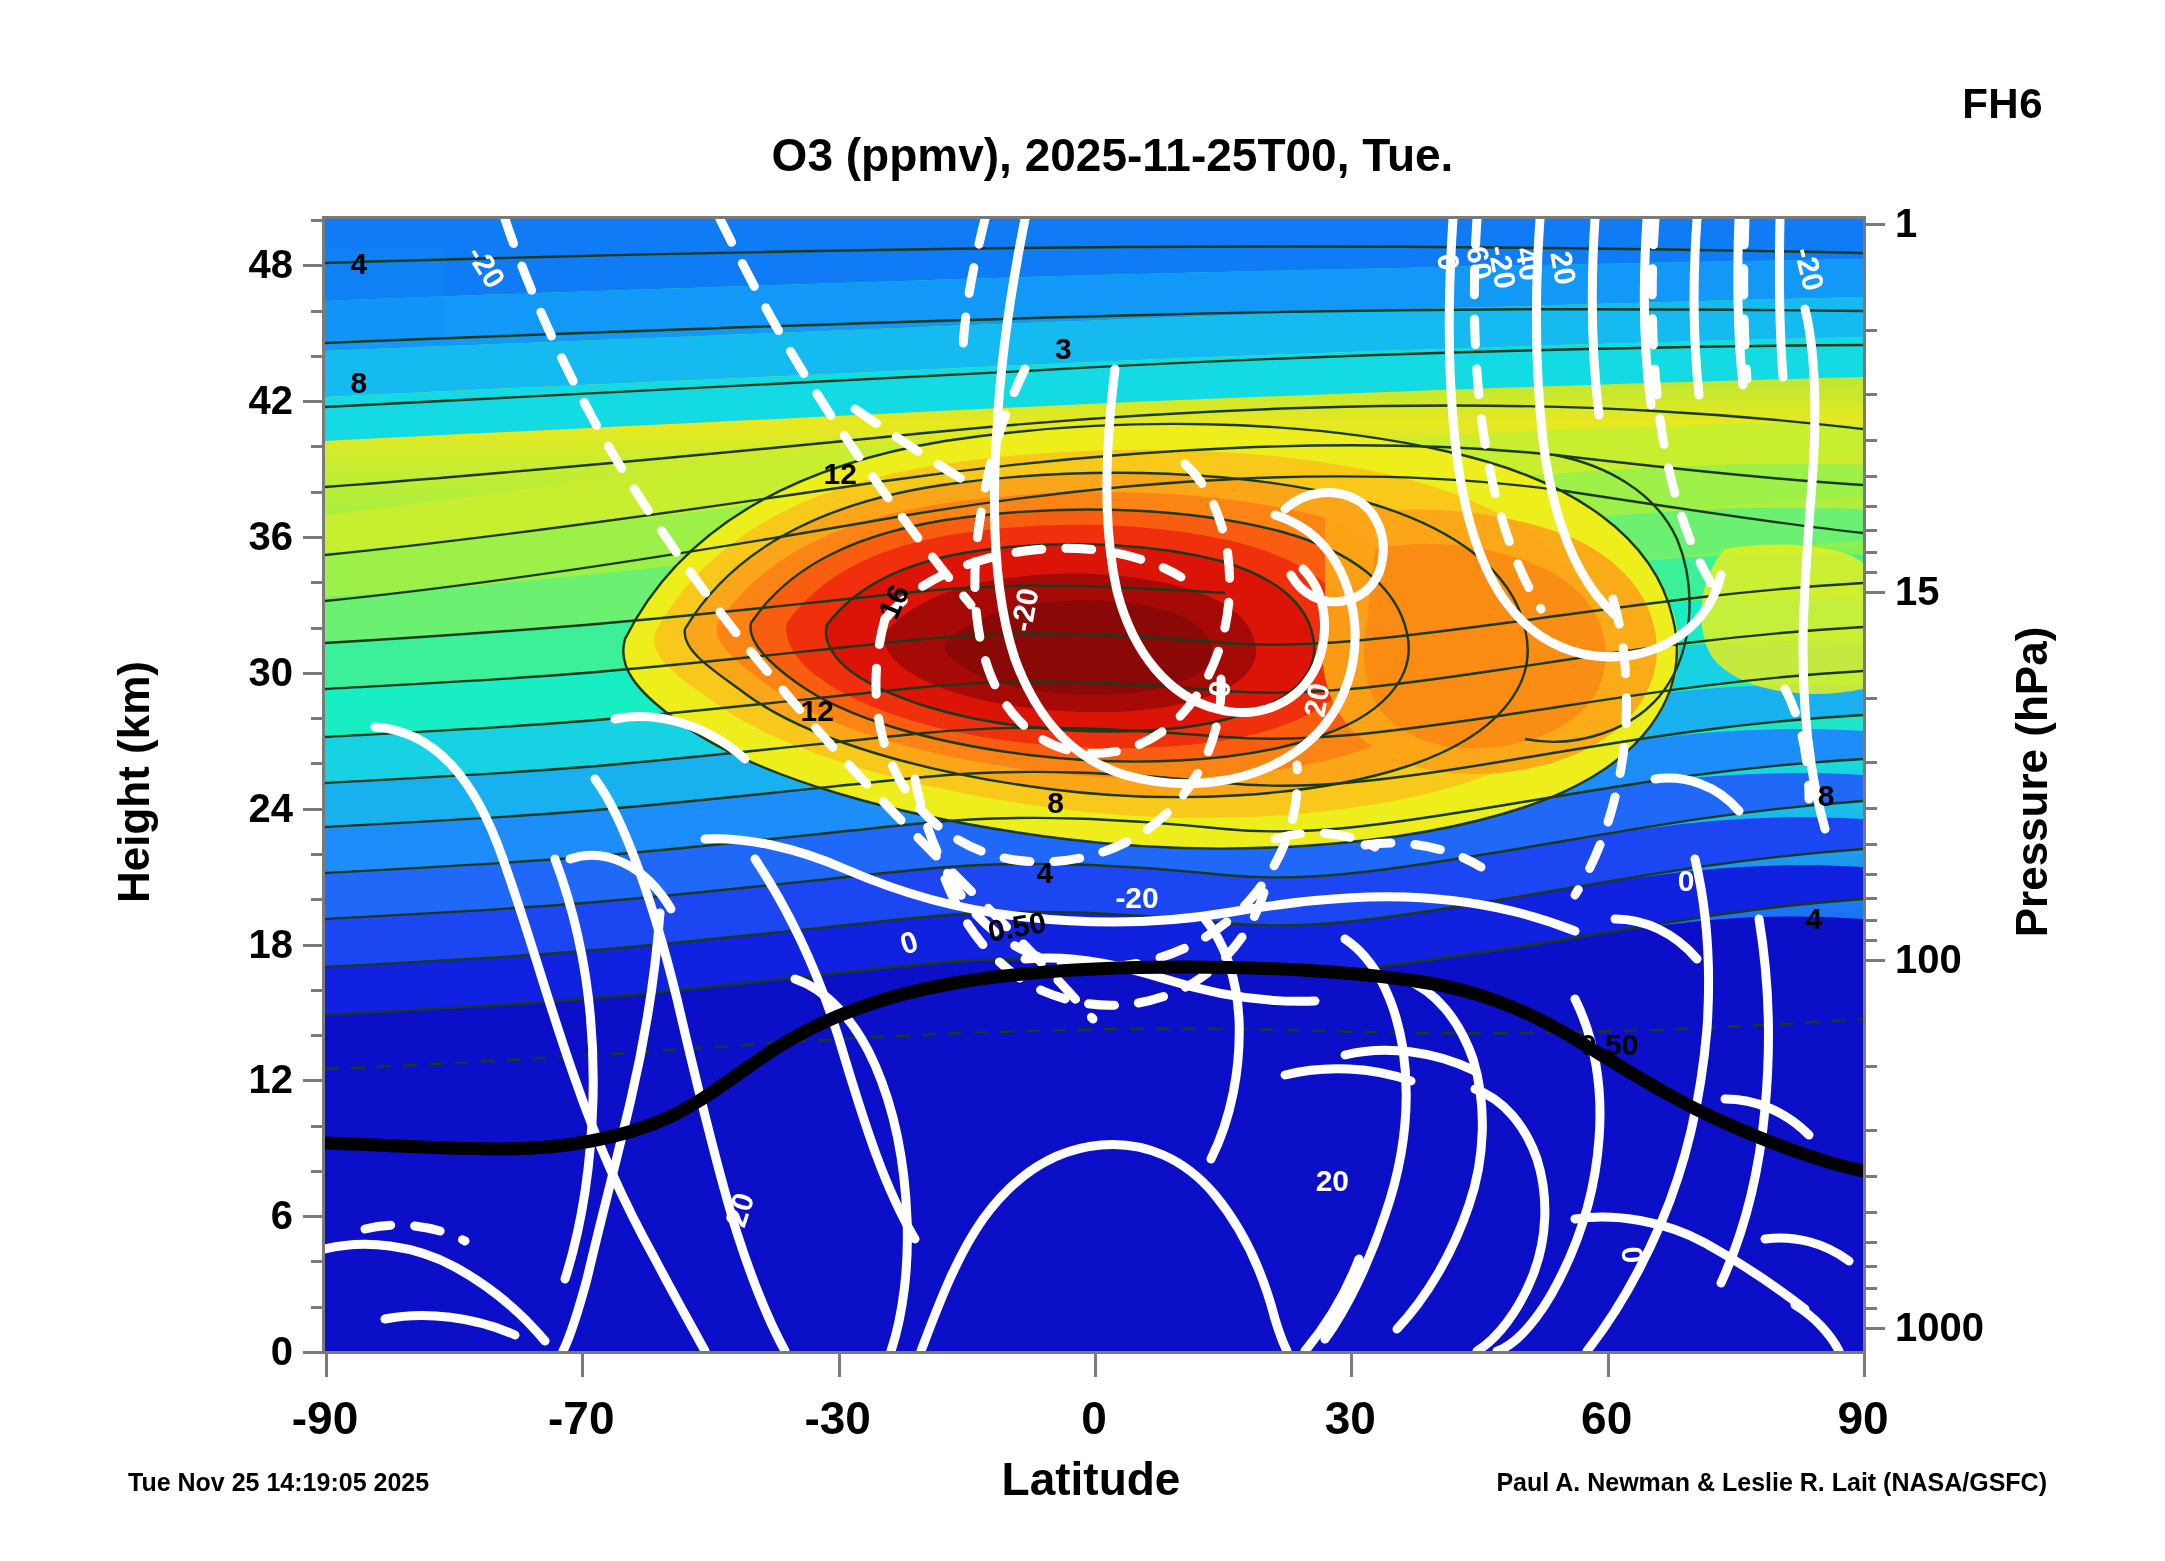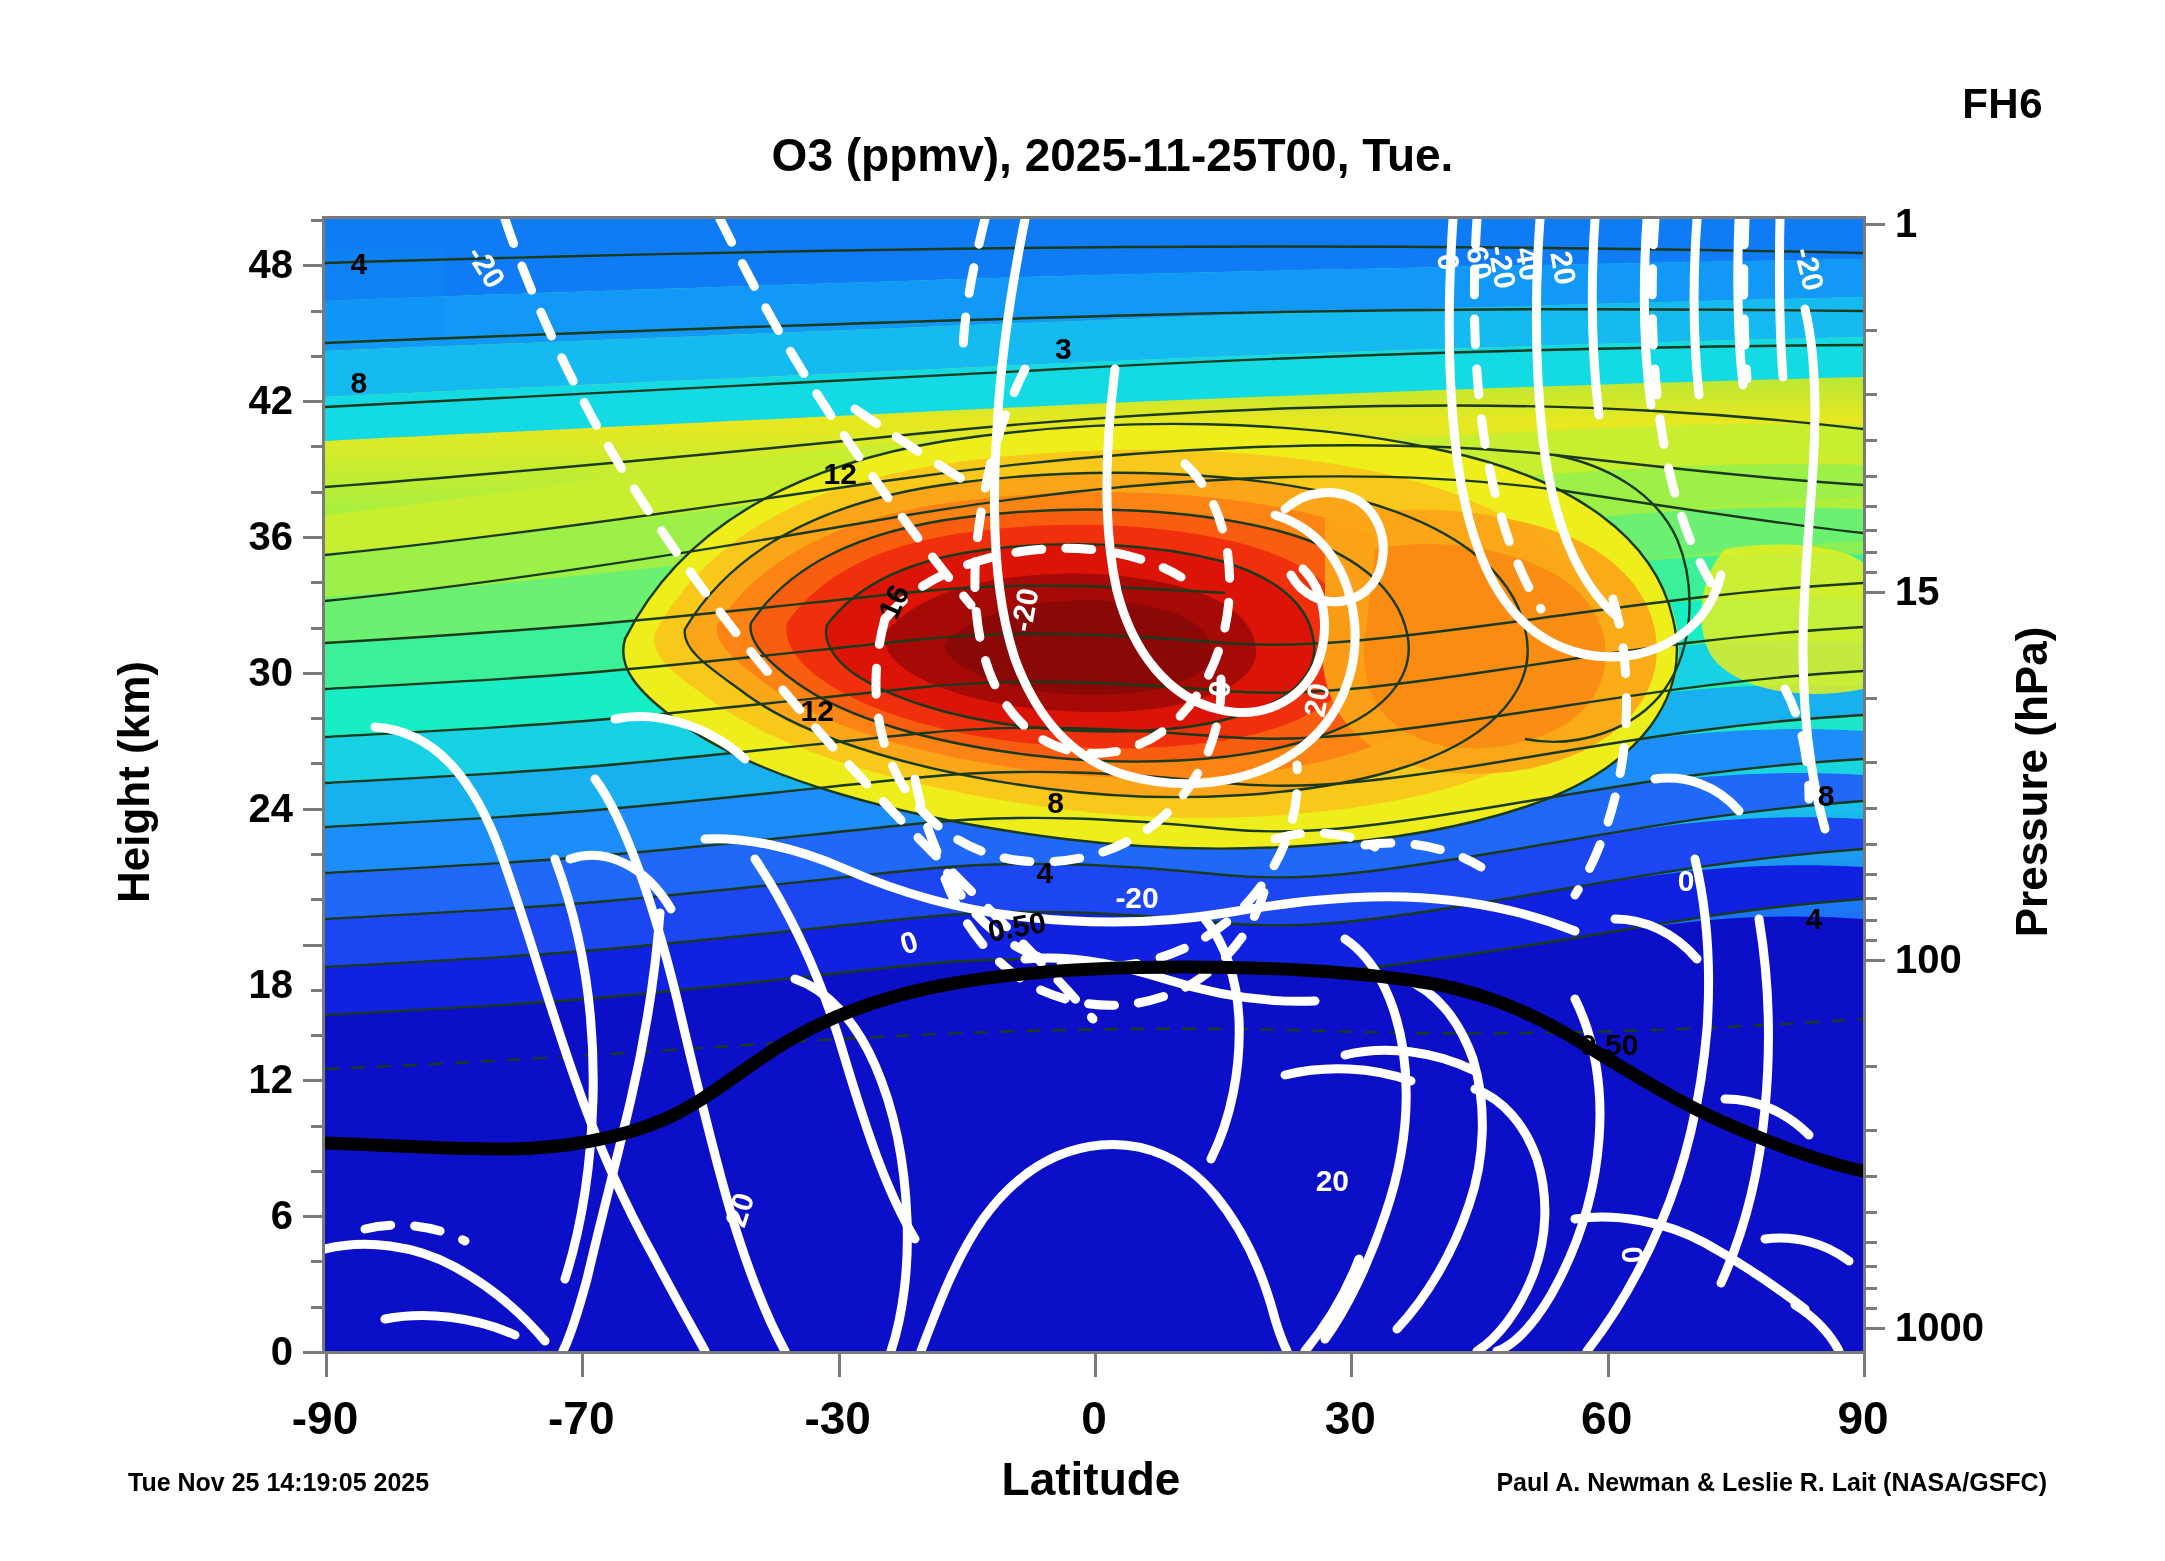--- a/index.html
+++ b/index.html
@@ -287,21 +287,21 @@
       <div class="tick left minor" style="top:226.4px;"></div>
       <div class="tick left" style="top:181.1px;"></div>
       <div class="tick left minor" style="top:135.8px;"></div>
       <div class="tick left minor" style="top:90.6px;"></div>
       <div class="tick left" style="top:45.3px;"></div>
       <div class="tick left minor" style="top:0px;"></div>
 
       <div class="ylab" style="top:1132px;">0</div>
       <div class="ylab" style="top:996.2px;">6</div>
       <div class="ylab" style="top:860.3px;">12</div>
-      <div class="ylab" style="top:724.5px;margin-top:40px;">18</div>
+      <div class="ylab" style="top:724.5px;">18</div>
       <div class="ylab" style="top:588.6px;">24</div>
       <div class="ylab" style="top:452.8px;">30</div>
       <div class="ylab" style="top:317.0px;">36</div>
       <div class="ylab" style="top:181.1px;text-align:right;">42</div>
       <div class="ylab" style="top:45.3px;">48</div>
     </div>
 
     <div>
       <div class="tick right" style="top:4px;"></div>
       <div class="tick right minor" style="top:110px;"></div>

